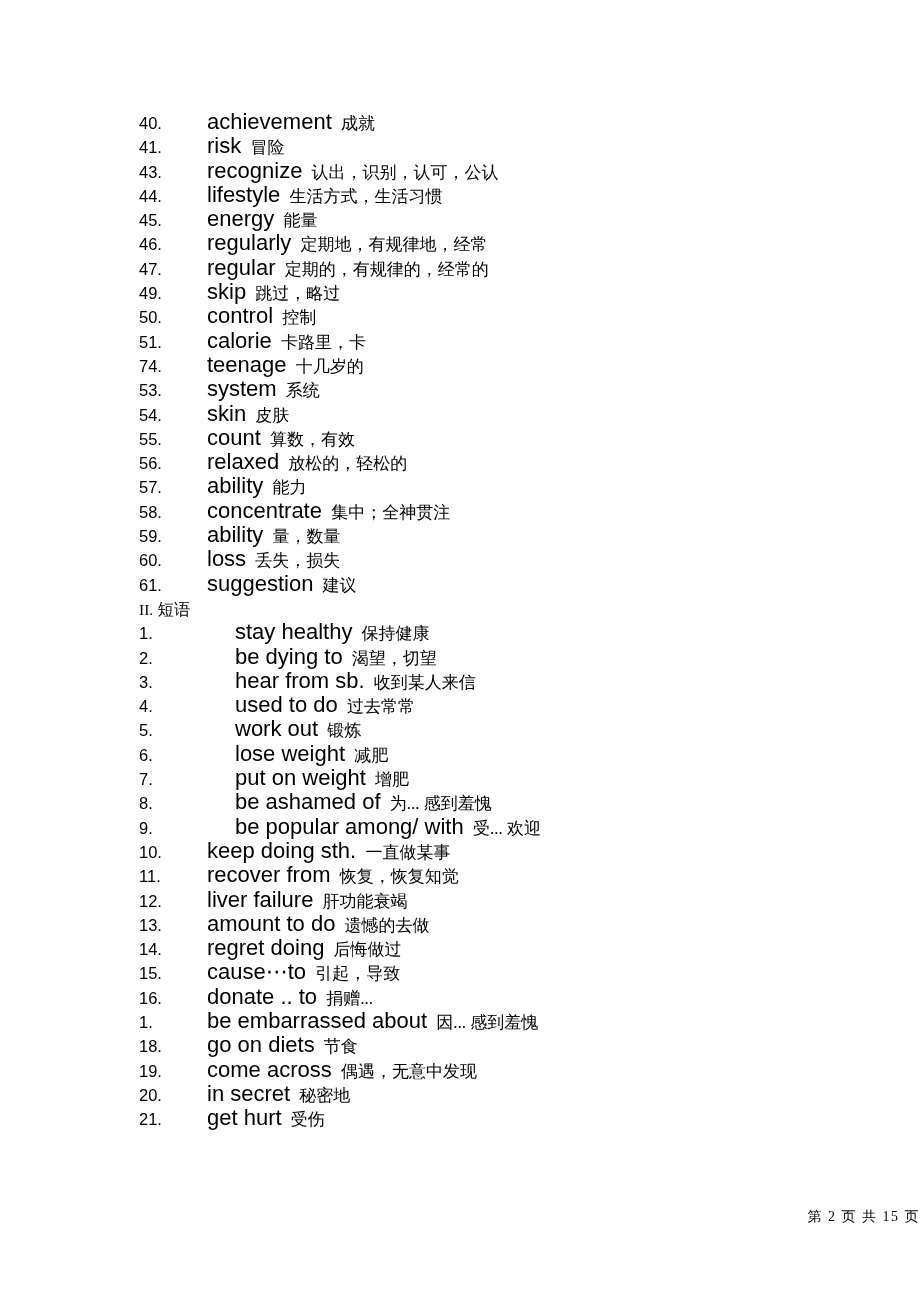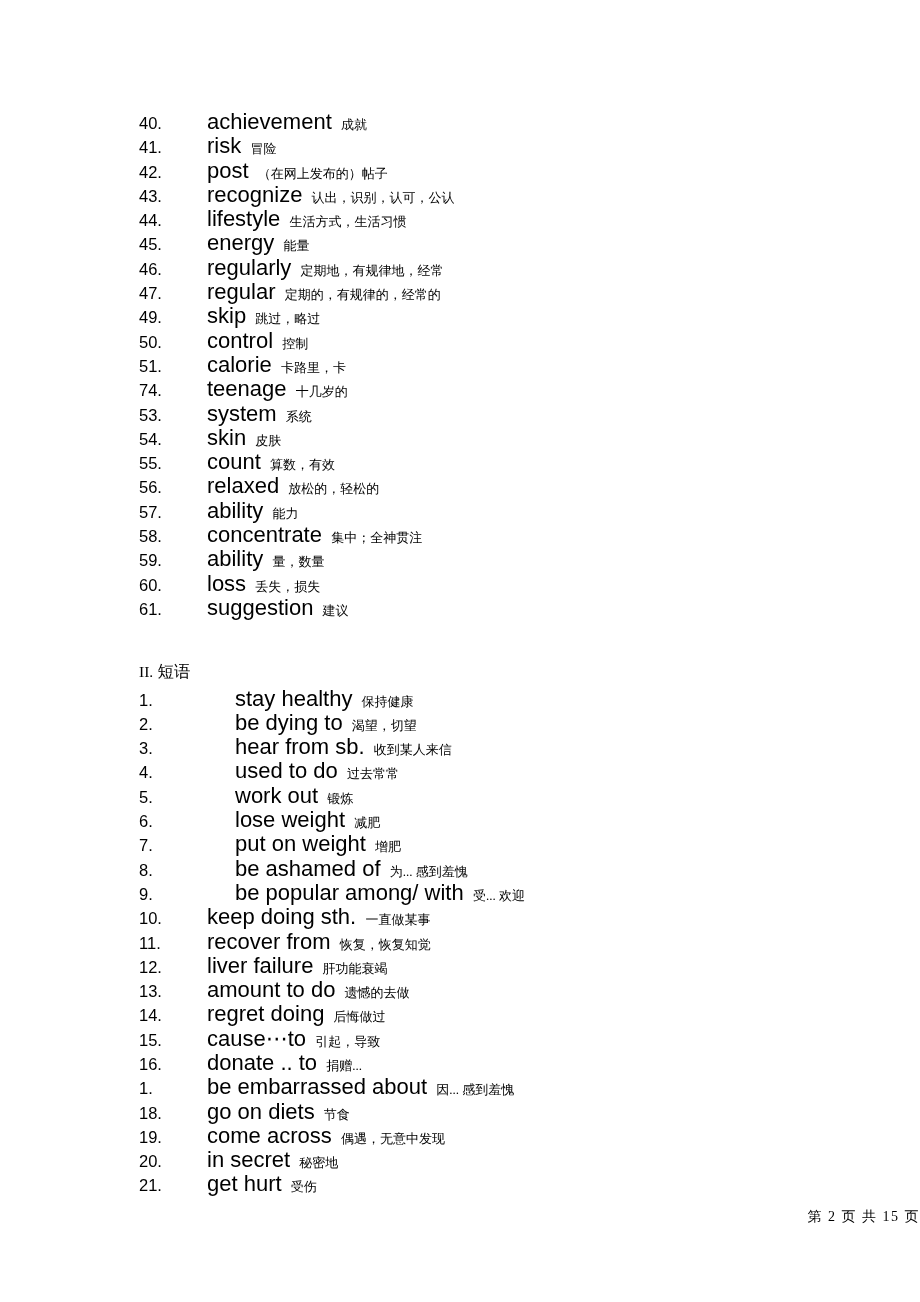--- a/index.html
+++ b/index.html
@@ -61,31 +61,30 @@
     color: #000;
   }
 
   .en {
     font-family: "Liberation Sans", sans-serif;
     font-size: 22px;
   }
 
   .cn {
     font-family: "Liberation Serif", "DejaVu Serif", serif;
-    font-size: 13px;
+    font-size: 17px;
     text-align: right;
   }
 
   
   .section-heading {
     height: 24.3px;
     white-space: nowrap;
     font-size: 15.5px;
-    line-height: 20px;
-    margin-top: 42px;
+    line-height: 28px;
   }
   .section-heading .sec-num {
     font-family: "Liberation Serif", "DejaVu Serif", serif;
     font-size: 15.5px;
   }
   .section-heading .sec-label {
     font-family: "Liberation Serif", "DejaVu Serif", serif;
     font-size: 16.5px;
   }
 
@@ -112,24 +111,20 @@
     <div id="vocab-list">
         <div class="line">
           <span class="num">40.</span>
           <span class="body"><span class="en">achievement</span>&nbsp;&nbsp;<span class="cn">成就</span></span>
         </div>
         <div class="line">
           <span class="num">41.</span>
           <span class="body"><span class="en">risk</span>&nbsp;&nbsp;<span class="cn">冒险</span></span>
         </div>
         <div class="line">
-          <span class="num">42.</span>
-          <span class="body"><span class="en">post</span>&nbsp;&nbsp;<span class="cn">（在网上发布的）帖子</span></span>
-        </div>
-        <div class="line">
           <span class="num">43.</span>
           <span class="body"><span class="en">recognize</span>&nbsp;&nbsp;<span class="cn">认出，识别，认可，公认</span></span>
         </div>
         <div class="line">
           <span class="num">44.</span>
           <span class="body"><span class="en">lifestyle</span>&nbsp;&nbsp;<span class="cn">生活方式，生活习惯</span></span>
         </div>
         <div class="line">
           <span class="num">45.</span>
           <span class="body"><span class="en">energy</span>&nbsp;&nbsp;<span class="cn">能量</span></span>

